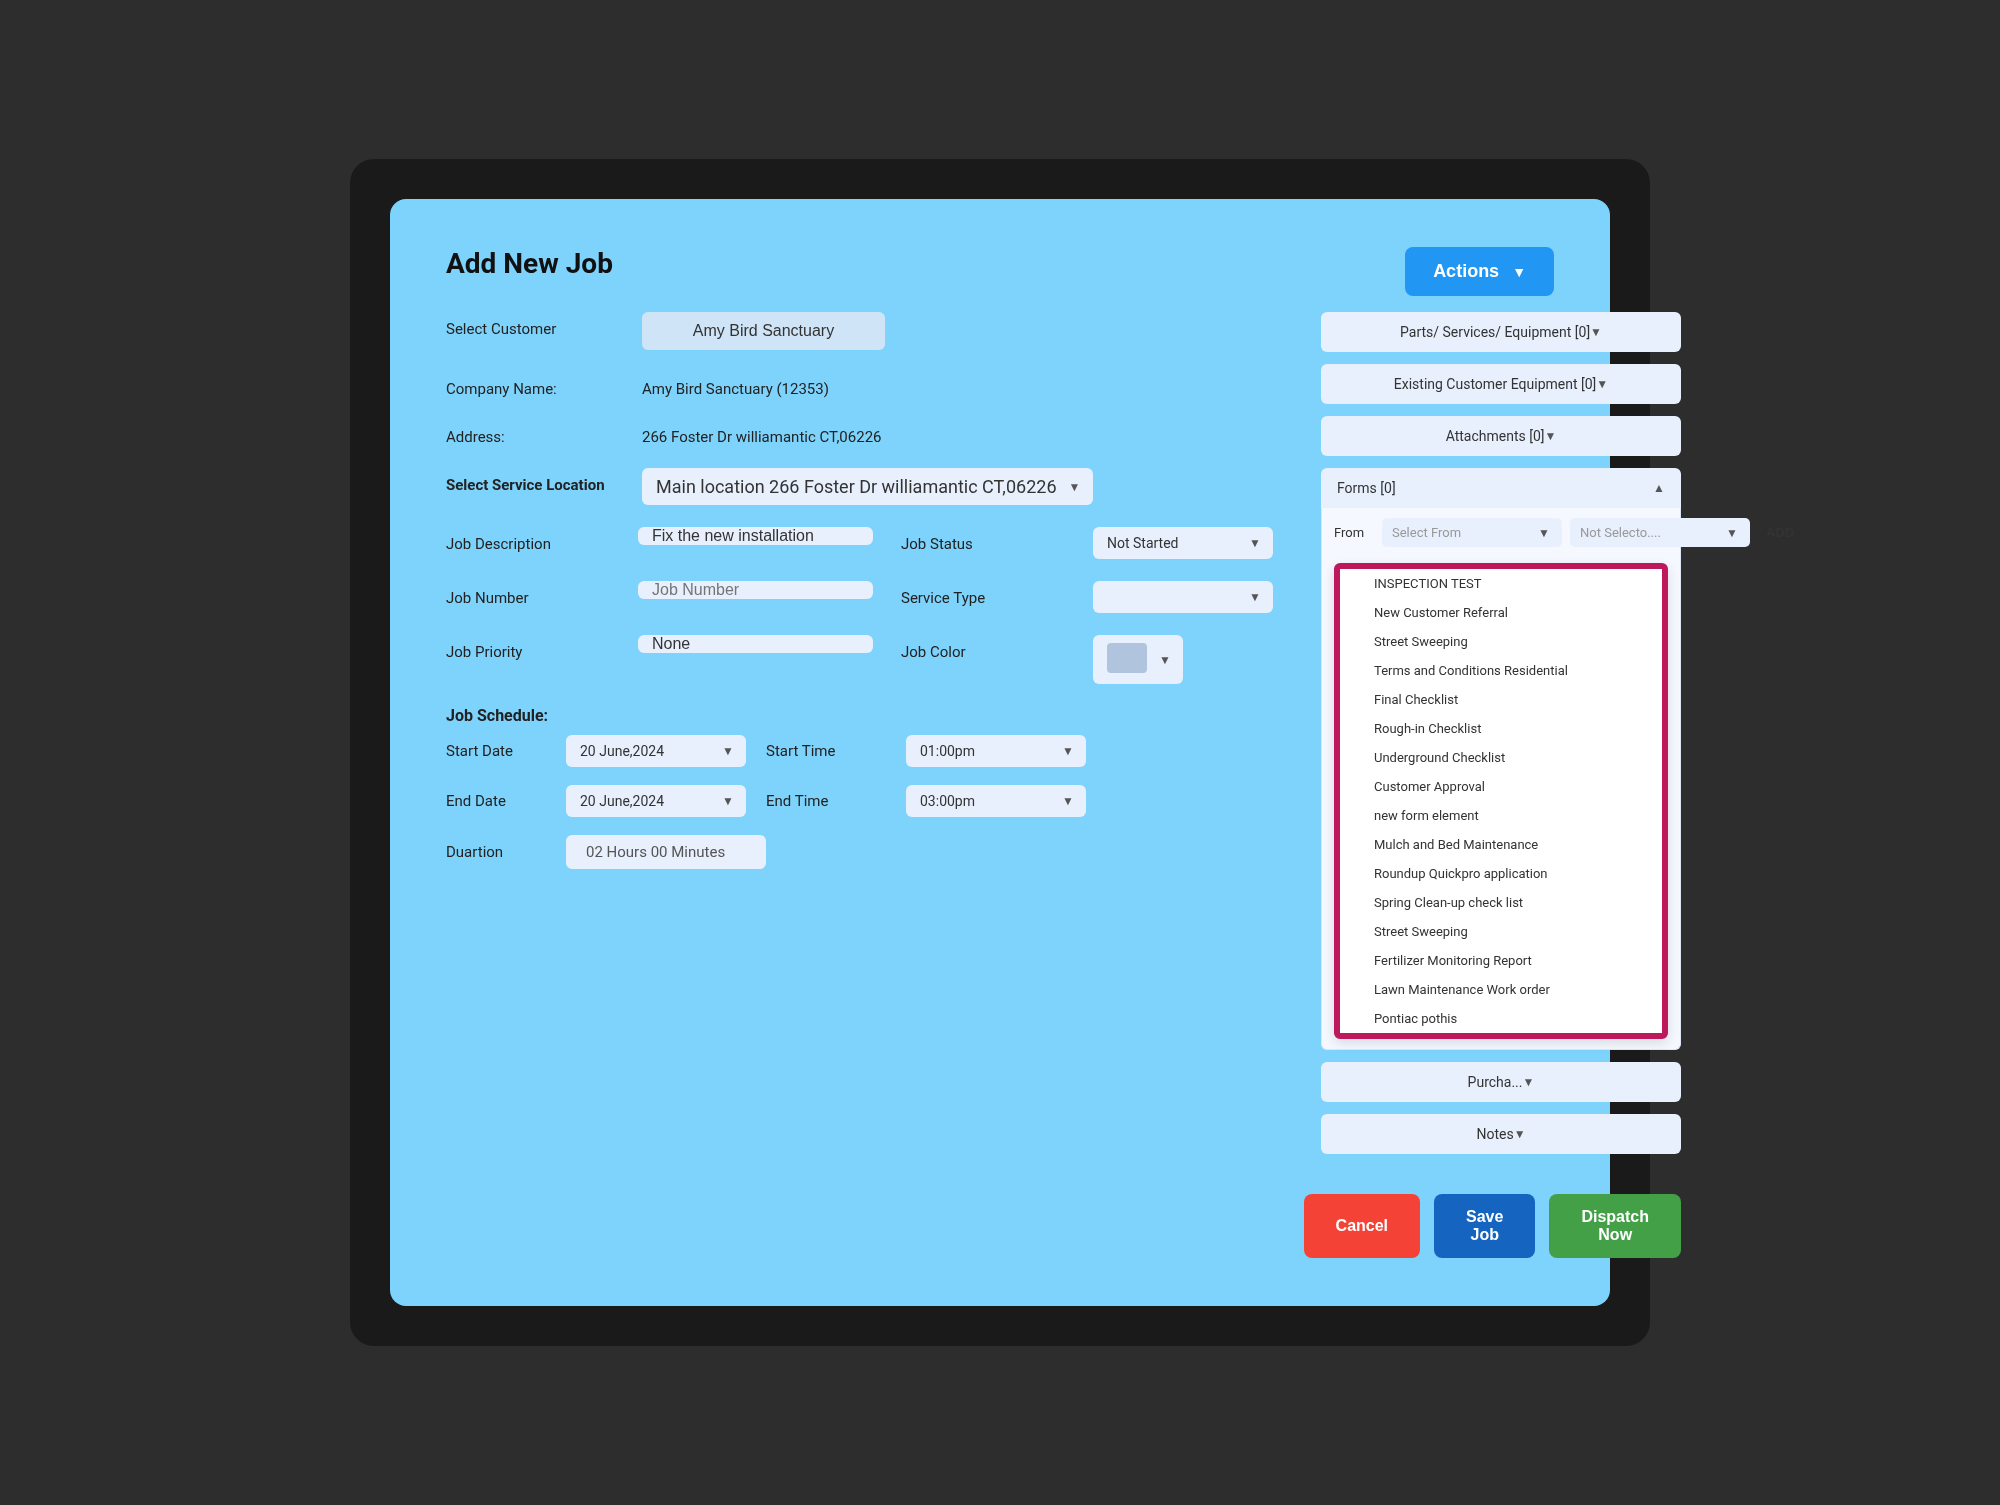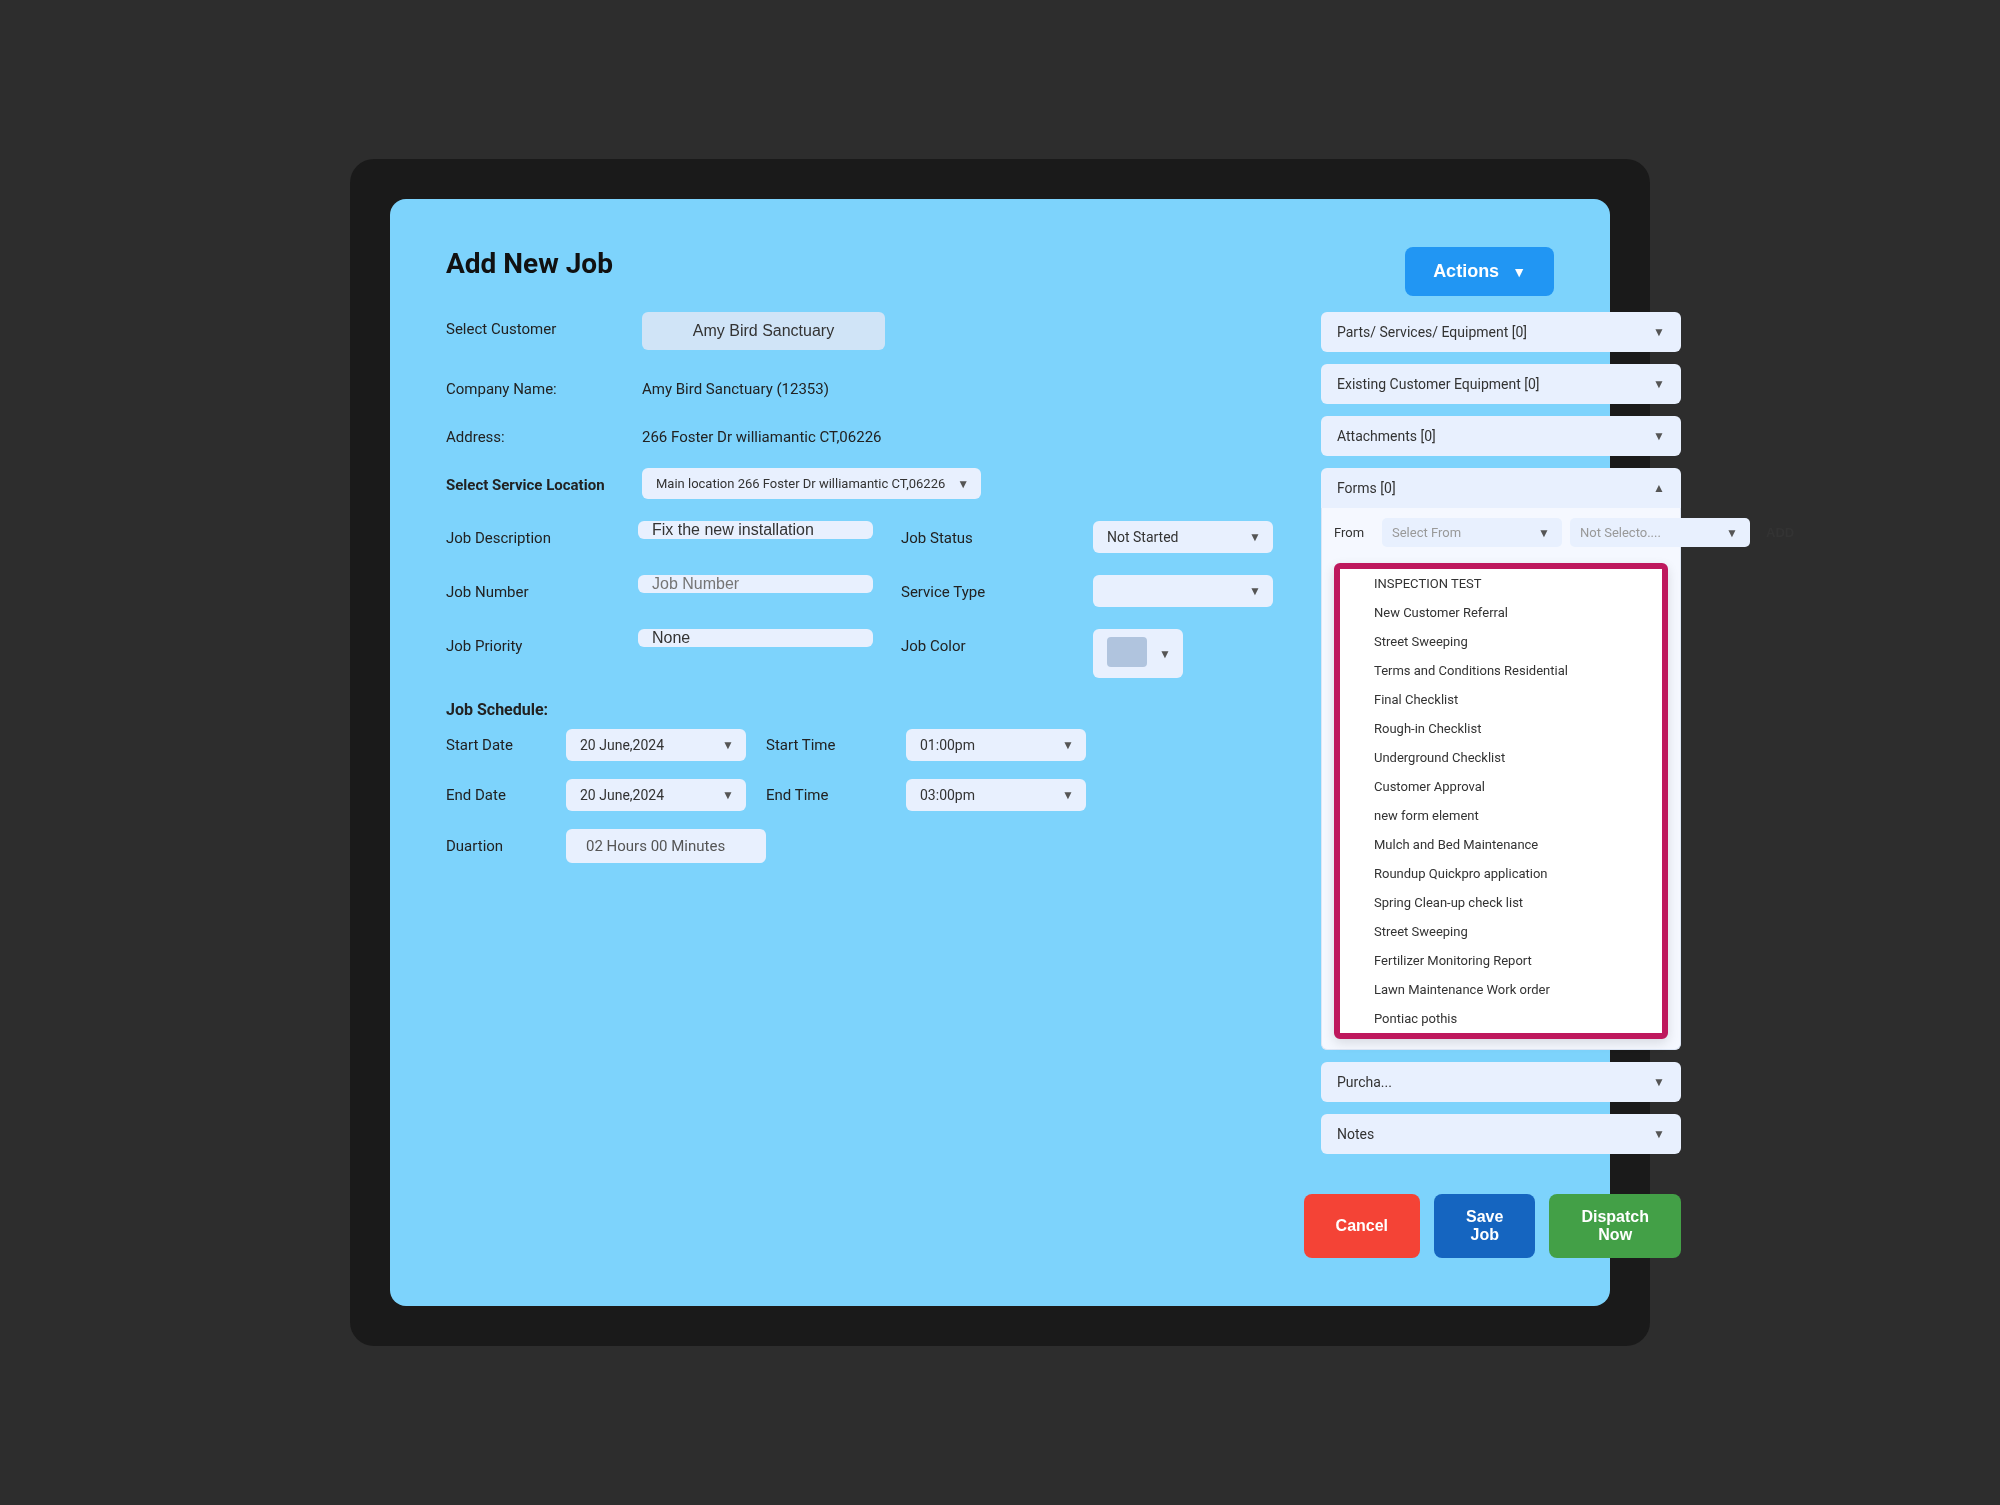--- a/index.html
+++ b/index.html
@@ -151,21 +151,21 @@
       min-width: 200px;
     }
     
     .right-dropdown {
       background: #e8f0fe;
       border-radius: 6px;
       padding: 12px 16px;
       font-size: 14px;
       color: #333;
       display: flex;
-      justify-content: space-between;
+      justify-content: center;
       align-items: center;
       margin-bottom: 12px;
       cursor: pointer;
     }
     .right-dropdown .chevron-down { font-size: 12px; color: #555; }
     .forms-section {
       margin-bottom: 12px;
     }
     .forms-header {
       background: #e8f0fe;
@@ -300,21 +300,21 @@
         </div>
 
         <div class="form-row">
           <span class="field-label">Address:</span>
           <span class="field-value">266 Foster Dr williamantic CT,06226</span>
         </div>
 
         <div class="form-row">
           <span class="field-label bold">Select Service Location</span>
           <div class="select-wrapper">
-            <div class="select-box" style="min-width:300px; font-size:13px;">
+            <div class="select-box" style="min-width:300px; font-size:18px;">
               <span>Main location 266 Foster Dr williamantic CT,06226</span>
             </div>
             <span class="chevron-down">▼</span>
           </div>
         </div>
 
         <div class="two-fields">
           <div class="field-group">
             <span class="field-label">Job Description</span>
             <input class="input-box" value="Fix the new installation" style="">

